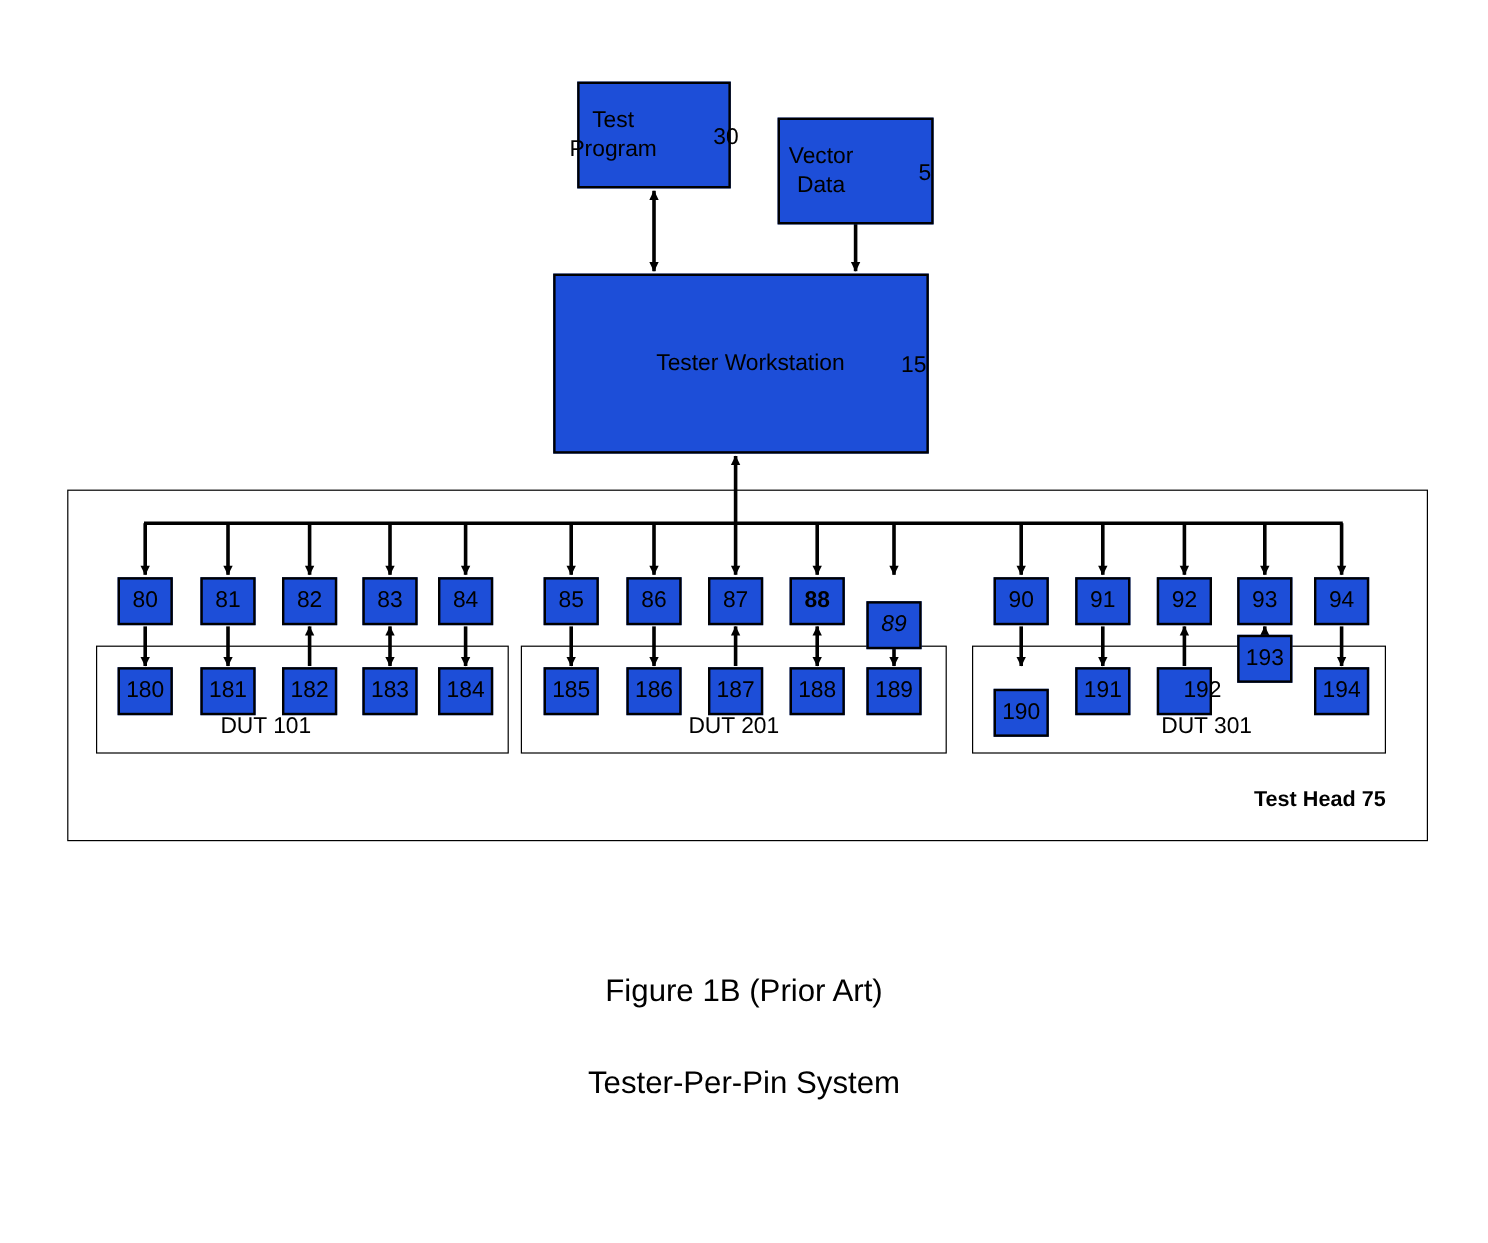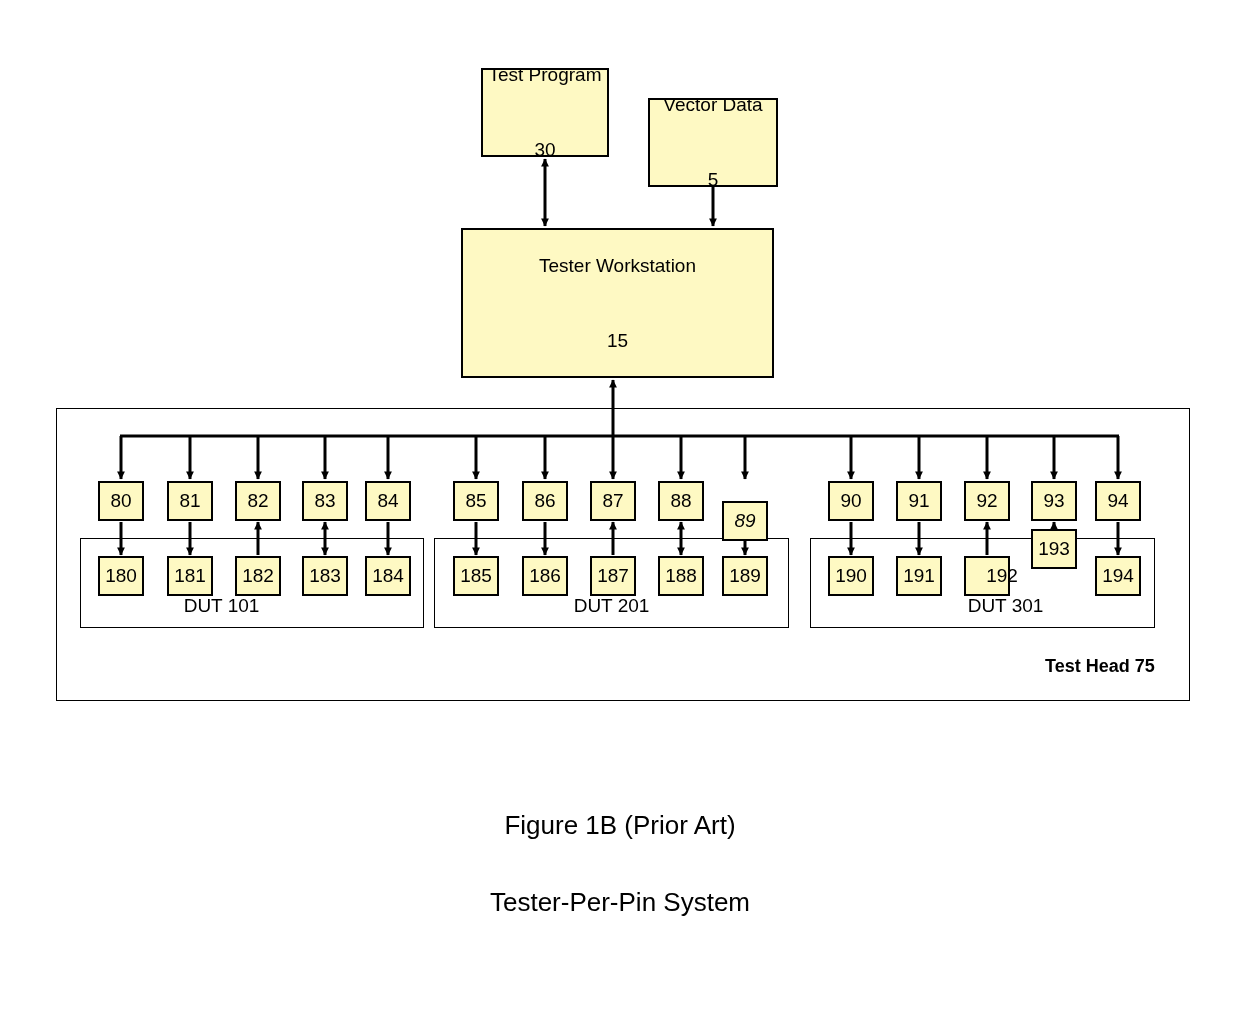--- a/index.html
+++ b/index.html
@@ -23,23 +23,22 @@
     position: absolute;
     left: 0;
     top: 0;
     width: 1240px;
     height: 1036px;
   }
   .node-box {
     position: absolute;
     box-sizing: border-box;
     border: 2.5px solid #000;
-    background: #fef9c3;
+    background: #1d4ed8;
     display: flex;
-    flex-direction: column;
     align-items: center;
     justify-content: center;
     text-align: center;
     line-height: 1.25;
     gap: 47px;
   }
   .big-box {
     font-size: 19px;
   }
   .big-box .line2 {
@@ -138,21 +137,21 @@
   <div class="node-box big-box" id="box-test-program" style="left: 481px; top: 68px; width: 128px; height: 89px;">
     <div>Test Program</div>
     <div class="line2">30</div>
   </div>
 
   <div class="node-box big-box" id="box-vector-data" style="left: 648px; top: 68px; width: 130px; height: 89px; margin-top: 30px;">
     <div>Vector Data</div>
     <div class="line2">5</div>
   </div>
 
-  <div class="node-box big-box" id="box-workstation" style="left: 461px; top: 228px; width: 313px; height: 150px;">
+  <div class="node-box big-box" id="box-workstation" style="left: 461px; top: 228px; width: 313px; height: 150px; justify-content: flex-end;">
     <div>Tester Workstation</div>
     <div class="line2">15</div>
   </div>
 
   <div class="outer-box" id="box-test-head" style="left: 56px; top: 408px; width: 1134px; height: 293px;"></div>
   <div class="outer-label" id="label-test-head" style="left: 1045px; top: 656px;">Test Head 75</div>
 
   <div id="dut-layer">
       <div class="group-box" style="left: 80px; top: 538px; width: 344px; height: 90px;"></div>
       <div class="group-label" style="left: 80px; width: 283px; top: 595px;">DUT 101</div>
@@ -199,38 +198,38 @@
       </div>
       <div class="node-box pin-box" style="left: 522px; top: 556px;">
         <span>186</span>
       </div>
       <div class="node-box pin-box" style="left: 590px; top: 481px;">
         <span>87</span>
       </div>
       <div class="node-box pin-box" style="left: 590px; top: 556px;">
         <span>187</span>
       </div>
-      <div class="node-box pin-box" style="left: 658px; top: 481px;">
+      <div class="node-box pin-box" style="left: 658px; top: 481px; font-weight: bold;">
         <span>88</span>
       </div>
       <div class="node-box pin-box" style="left: 658px; top: 556px;">
         <span>188</span>
       </div>
       <div class="node-box pin-box" style="left: 722px; top: 501px; font-style: italic;">
         <span>89</span>
       </div>
       <div class="node-box pin-box" style="left: 722px; top: 556px;">
         <span>189</span>
       </div>
       <div class="group-box" style="left: 810px; top: 538px; width: 345px; height: 90px;"></div>
       <div class="group-label" style="left: 810px; width: 391px; top: 595px;">DUT 301</div>
       <div class="node-box pin-box" style="left: 828px; top: 481px;">
         <span>90</span>
       </div>
-      <div class="node-box pin-box" style="left: 828px; top: 556px;">
+      <div class="node-box pin-box" style="left: 828px; top: 574px;">
         <span>190</span>
       </div>
       <div class="node-box pin-box" style="left: 896px; top: 481px;">
         <span>91</span>
       </div>
       <div class="node-box pin-box" style="left: 896px; top: 556px;">
         <span>191</span>
       </div>
       <div class="node-box pin-box" style="left: 964px; top: 481px;">
         <span>92</span>

